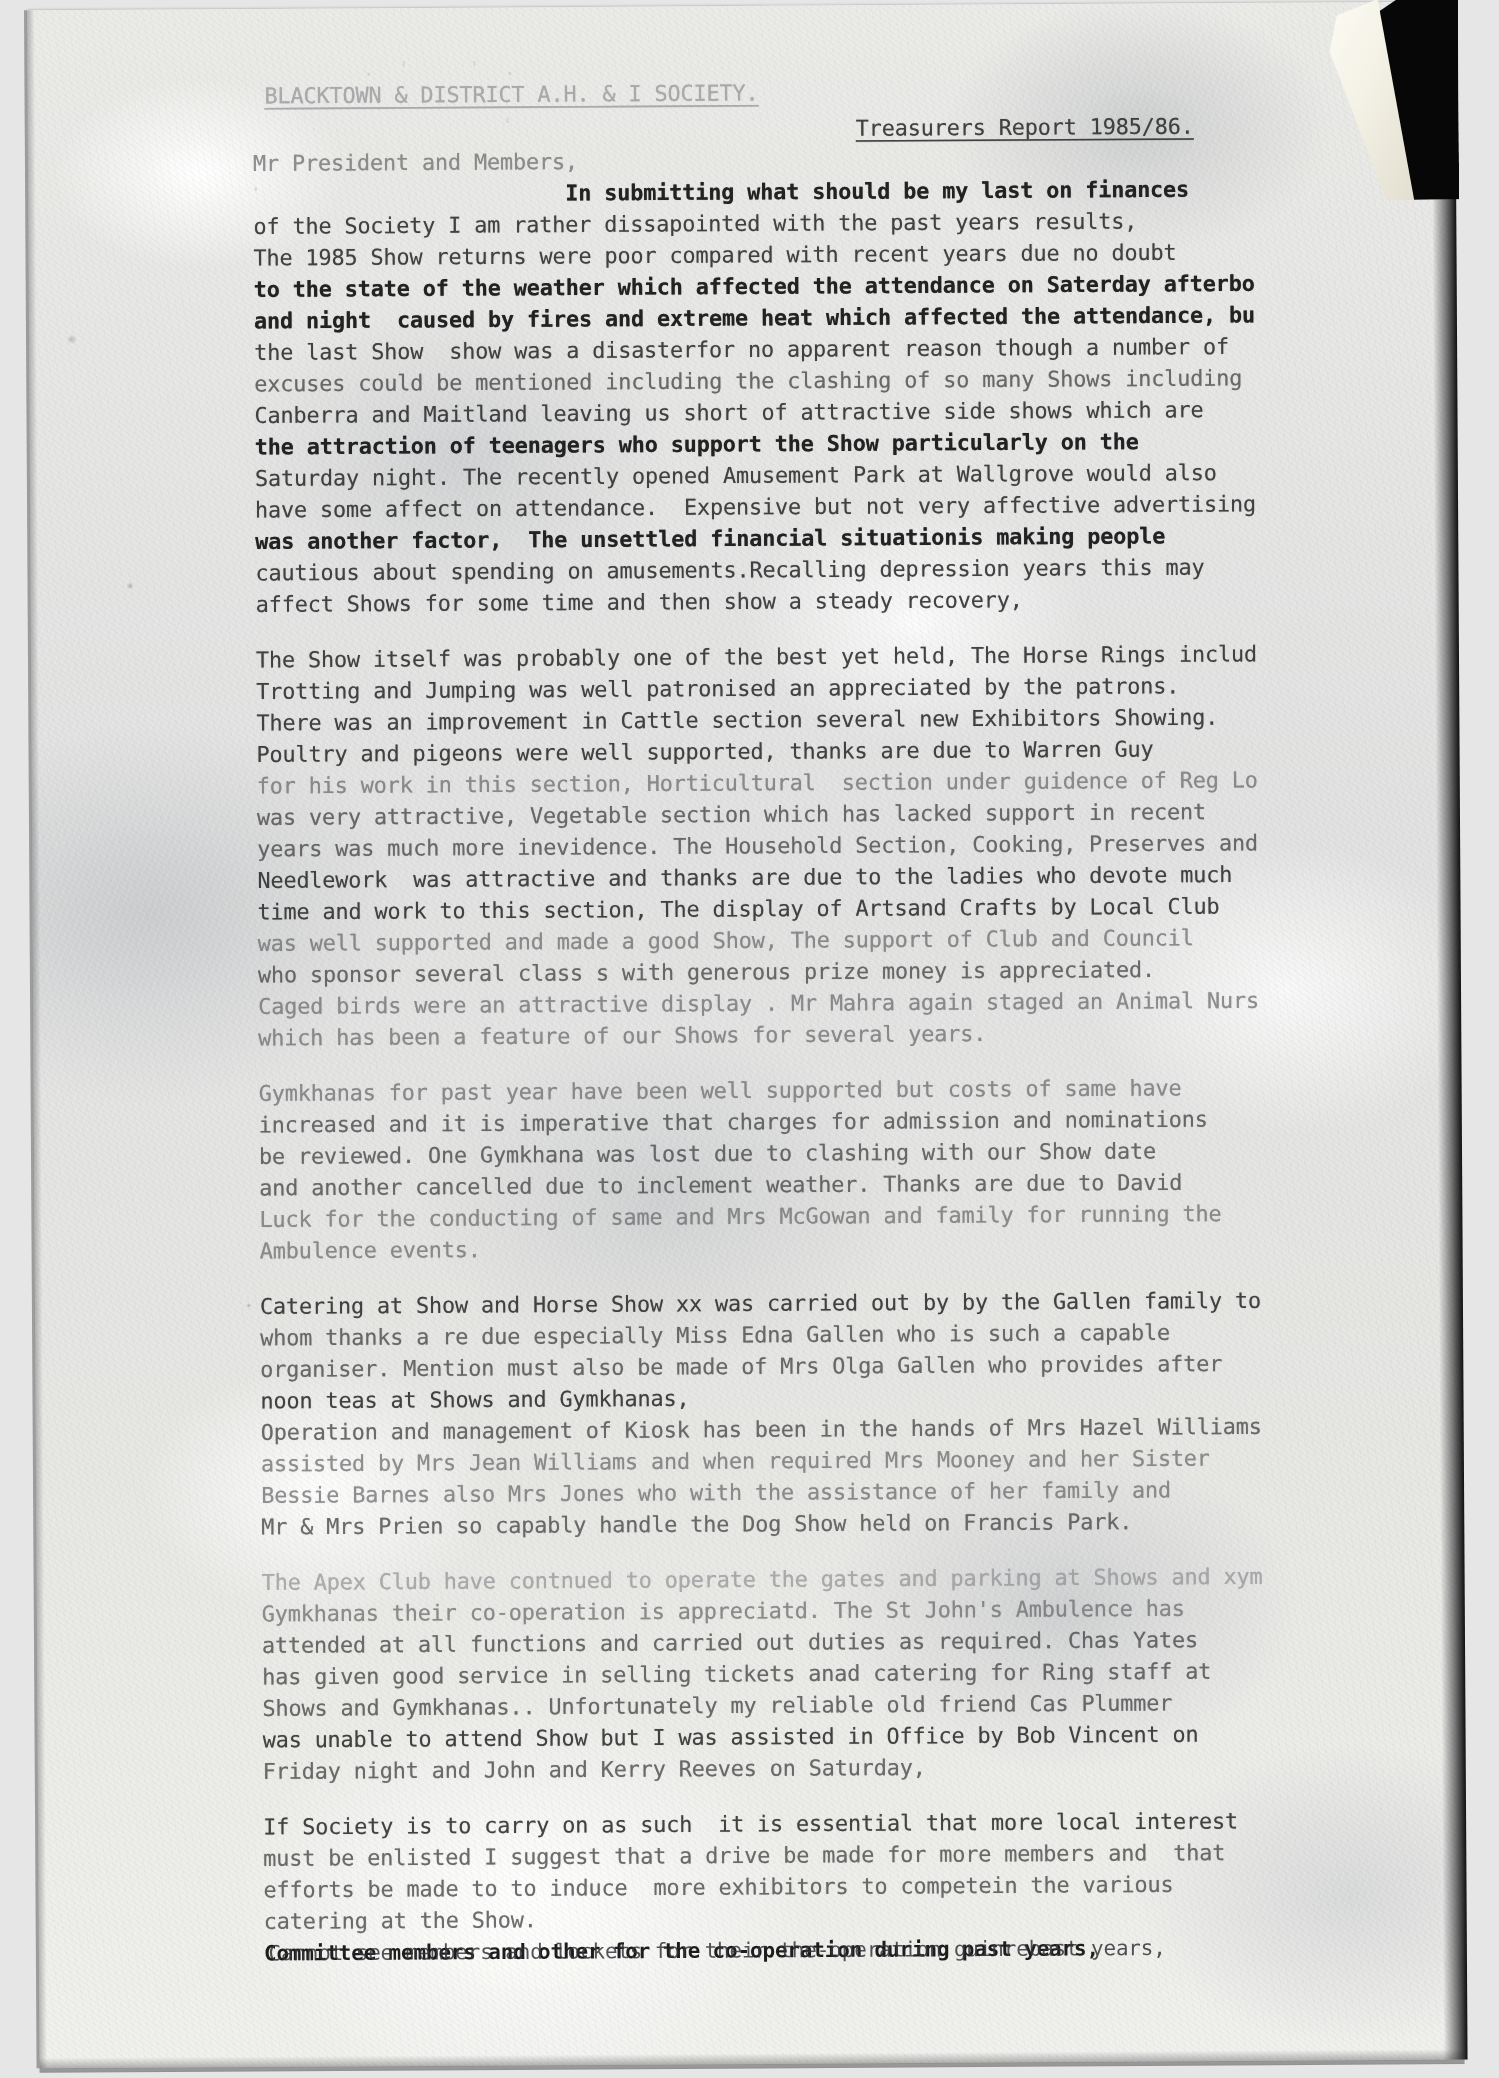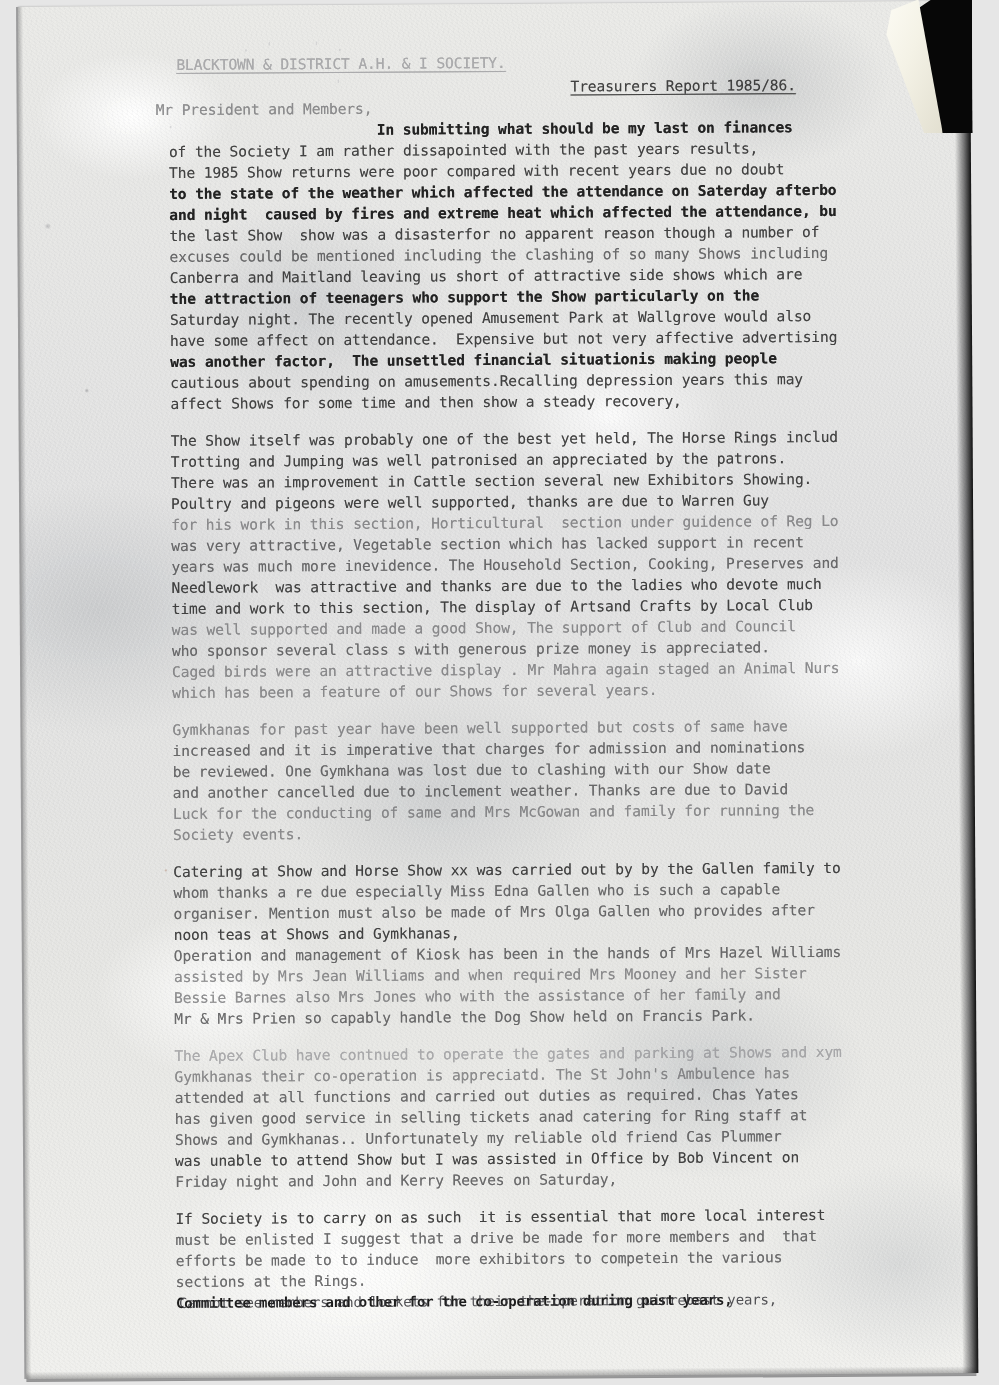--- a/index.html
+++ b/index.html
@@ -187,21 +187,21 @@
     <div id="typescript">
 
       <div class="ghost" style="left:208px; top:34px;">  .  '     '  .  </div>
       <div class="ghost" style="left:316px; top:72px;">'</div>
       <div class="ghost" style="left:148px; top:110px;">. </div>
 
       <div class="doc-head ink-5" style="left:158px; top:52px;">BLACKTOWN &amp; DISTRICT A.H. &amp; I SOCIETY.</div>
 
       <div class="doc-head ink-2" style="left:552px; top:76px;text-align:right;">Treasurers Report 1985/86.</div>
 
-      <div class="doc-line ink-4" style="left:137px; top:97px;">Mr President and Members,</div>
+      <div class="doc-line ink-4" style="left:150px; top:97px;">Mr President and Members,</div>
 
       <div class="doc-line ink-1" style="left:150px; top:118px;">                        In submitting what should be my last on finances</div>
       <div class="doc-line ink-2" style="left:150px; top:139px;">of the Society I am rather dissapointed with the past years results,</div>
       <div class="doc-line ink-2" style="left:150px; top:160px;">The 1985 Show returns were poor compared with recent years due no doubt</div>
       <div class="doc-line ink-1" style="left:150px; top:181px;">to the state of the weather which affected the attendance on Saterday afterbo</div>
       <div class="doc-line ink-1" style="left:150px; top:202px;">and night  caused by fires and extreme heat which affected the attendance, bu</div>
       <div class="doc-line ink-2" style="left:150px; top:223px;">the last Show  show was a disasterfor no apparent reason though a number of</div>
       <div class="doc-line ink-3" style="left:150px; top:244px;">excuses could be mentioned including the clashing of so many Shows including</div>
       <div class="doc-line ink-2" style="left:150px; top:265px;">Canberra and Maitland leaving us short of attractive side shows which are</div>
       <div class="doc-line ink-1" style="left:150px; top:286px;">the attraction of teenagers who support the Show particularly on the</div>
@@ -223,21 +223,21 @@
       <div class="doc-line ink-4" style="left:150px; top:617px;">was well supported and made a good Show, The support of Club and Council</div>
       <div class="doc-line ink-3" style="left:150px; top:638px;">who sponsor several class s with generous prize money is appreciated.</div>
       <div class="doc-line ink-4" style="left:150px; top:659px;">Caged birds were an attractive display . Mr Mahra again staged an Animal Nurs</div>
       <div class="doc-line ink-4" style="left:150px; top:680px;">which has been a feature of our Shows for several years.</div>
 
       <div class="doc-line ink-4" style="left:150px; top:717px;">Gymkhanas for past year have been well supported but costs of same have</div>
       <div class="doc-line ink-3" style="left:150px; top:738px;">increased and it is imperative that charges for admission and nominations</div>
       <div class="doc-line ink-3" style="left:150px; top:759px;">be reviewed. One Gymkhana was lost due to clashing with our Show date</div>
       <div class="doc-line ink-3" style="left:150px; top:780px;">and another cancelled due to inclement weather. Thanks are due to David</div>
       <div class="doc-line ink-4" style="left:150px; top:801px;">Luck for the conducting of same and Mrs McGowan and family for running the</div>
-      <div class="doc-line ink-4" style="left:150px; top:822px;">Society events.</div>
+      <div class="doc-line ink-4" style="left:150px; top:822px;">Ambulence events.</div>
 
       <div class="doc-line ink-2" style="left:150px; top:859px;">Catering at Show and Horse Show xx was carried out by by the Gallen family to</div>
       <div class="doc-line ink-3" style="left:150px; top:880px;">whom thanks a re due especially Miss Edna Gallen who is such a capable</div>
       <div class="doc-line ink-3" style="left:150px; top:901px;">organiser. Mention must also be made of Mrs Olga Gallen who provides after</div>
       <div class="doc-line ink-2" style="left:150px; top:922px;">noon teas at Shows and Gymkhanas,</div>
       <div class="doc-line ink-3" style="left:150px; top:943px;">Operation and management of Kiosk has been in the hands of Mrs Hazel Williams</div>
       <div class="doc-line ink-4" style="left:150px; top:964px;">assisted by Mrs Jean Williams and when required Mrs Mooney and her Sister</div>
       <div class="doc-line ink-4" style="left:150px; top:985px;">Bessie Barnes also Mrs Jones who with the assistance of her family and</div>
       <div class="doc-line ink-3" style="left:150px; top:1006px;">Mr &amp; Mrs Prien so capably handle the Dog Show held on Francis Park.</div>
 
@@ -245,21 +245,21 @@
       <div class="doc-line ink-4" style="left:150px; top:1064px;">Gymkhanas their co-operation is appreciatd. The St John's Ambulence has</div>
       <div class="doc-line ink-3" style="left:150px; top:1085px;">attended at all functions and carried out duties as required. Chas Yates</div>
       <div class="doc-line ink-3" style="left:150px; top:1106px;">has given good service in selling tickets anad catering for Ring staff at</div>
       <div class="doc-line ink-3" style="left:150px; top:1127px;">Shows and Gymkhanas.. Unfortunately my reliable old friend Cas Plummer</div>
       <div class="doc-line ink-2" style="left:150px; top:1148px;">was unable to attend Show but I was assisted in Office by Bob Vincent on</div>
       <div class="doc-line ink-3" style="left:150px; top:1169px;">Friday night and John and Kerry Reeves on Saturday,</div>
 
       <div class="doc-line ink-2" style="left:150px; top:1206px;">If Society is to carry on as such  it is essential that more local interest</div>
       <div class="doc-line ink-3" style="left:150px; top:1227px;">must be enlisted I suggest that a drive be made for more members and  that</div>
       <div class="doc-line ink-3" style="left:150px; top:1248px;">efforts be made to to induce  more exhibitors to competein the various</div>
-      <div class="doc-line ink-3" style="left:150px; top:1269px;">sections at the Rings.</div>
+      <div class="doc-line ink-3" style="left:150px; top:1269px;">catering at the Show.</div>
 
       <div class="overstrike" style="left:150px; top:1290px;">
         <span class="layer-a">Committee members and other for the co-operation during past years,</span>
         <span class="layer-b">Cannot see members and lockets for their the-operation guinrebast years,</span>
       </div>
 
     </div>
 
     <div id="left-shadow"></div>
     <div id="right-shadow"></div>

